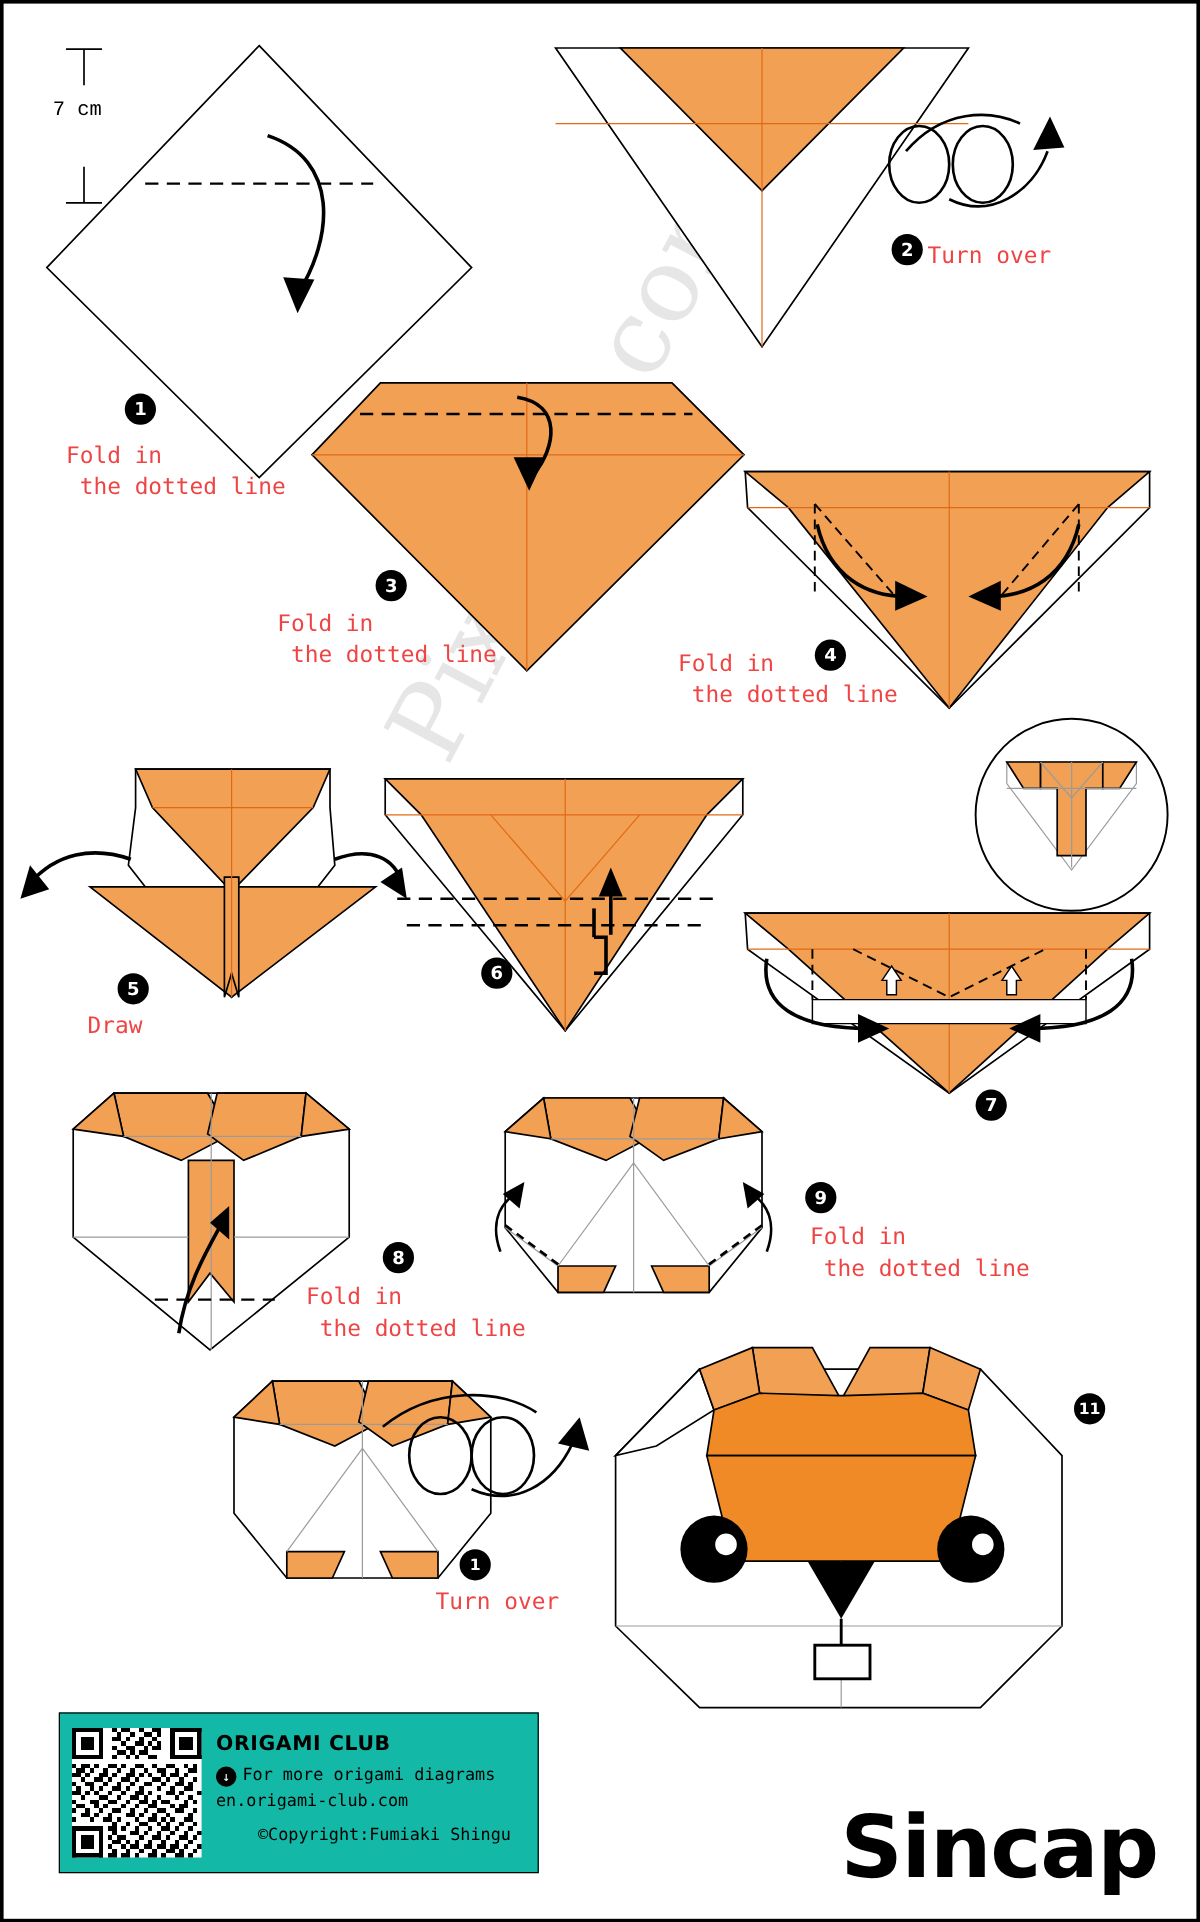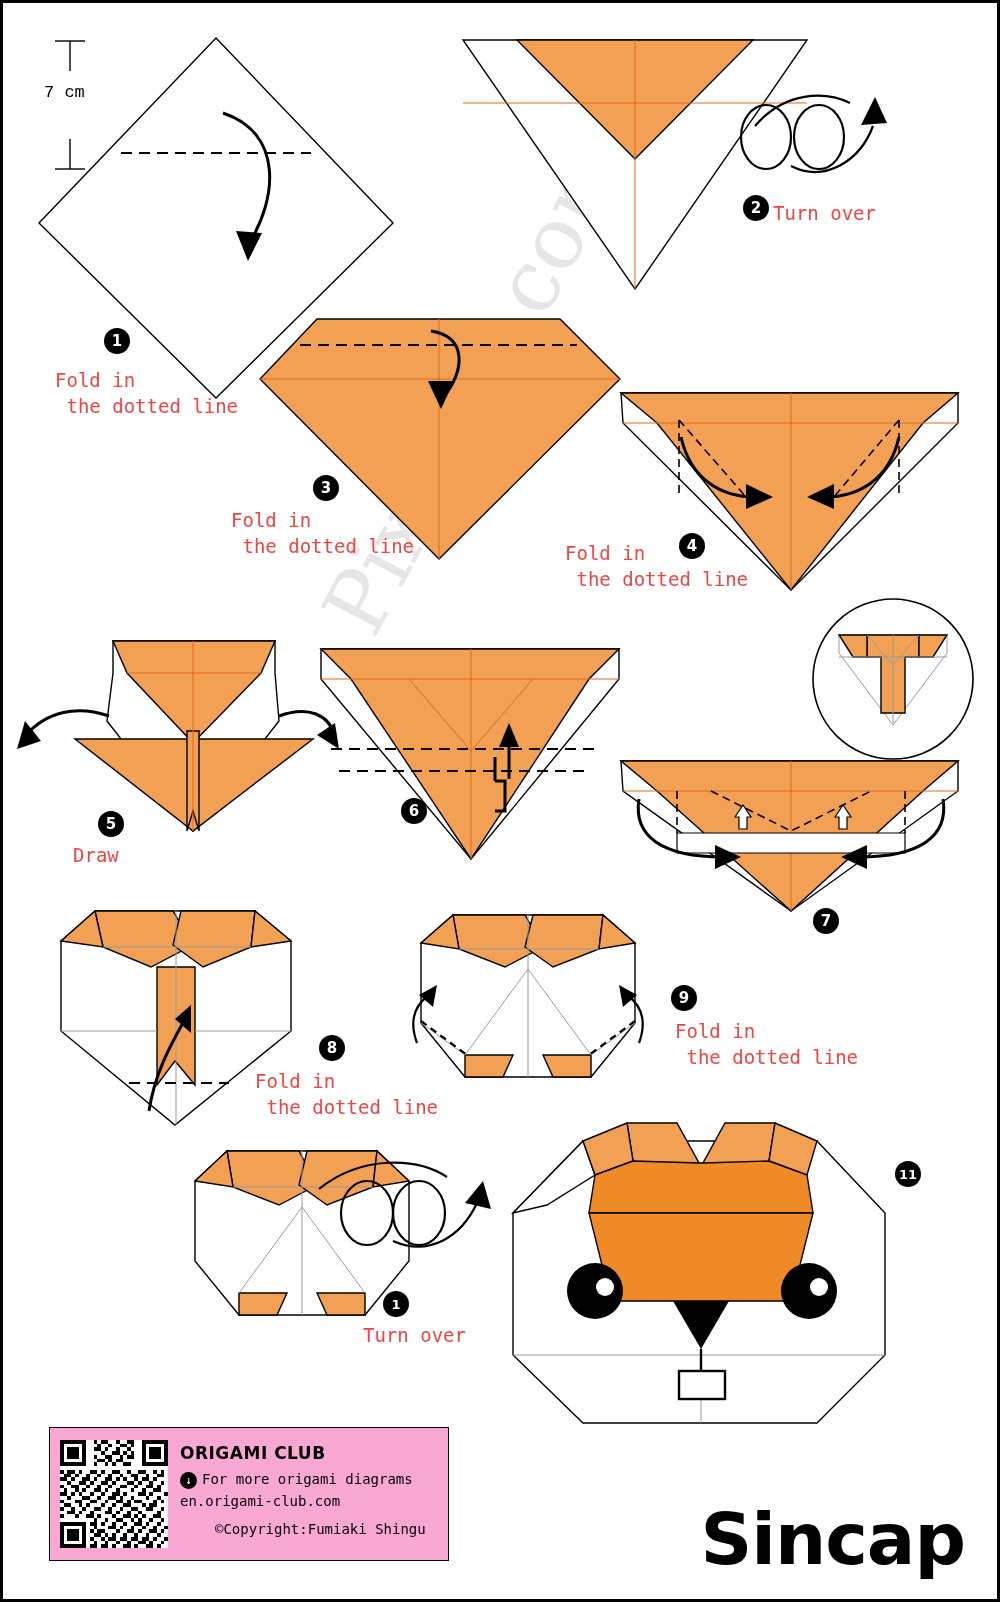--- a/index.html
+++ b/index.html
@@ -92,21 +92,21 @@
   }
 
   
   #footer-box {
     position: absolute;
     left: 46px;
     top: 1424px;
     width: 400px;
     height: 134px;
     border: 1.5px solid #000;
-    background: #f9a8d4;
+    background: #14b8a6;
     display: flex;
     box-sizing: border-box;
   }
   #qr {
     width: 108px;
     height: 108px;
     margin: 12px 8px 12px 10px;
     flex: none;
   }
   #footer-text {

